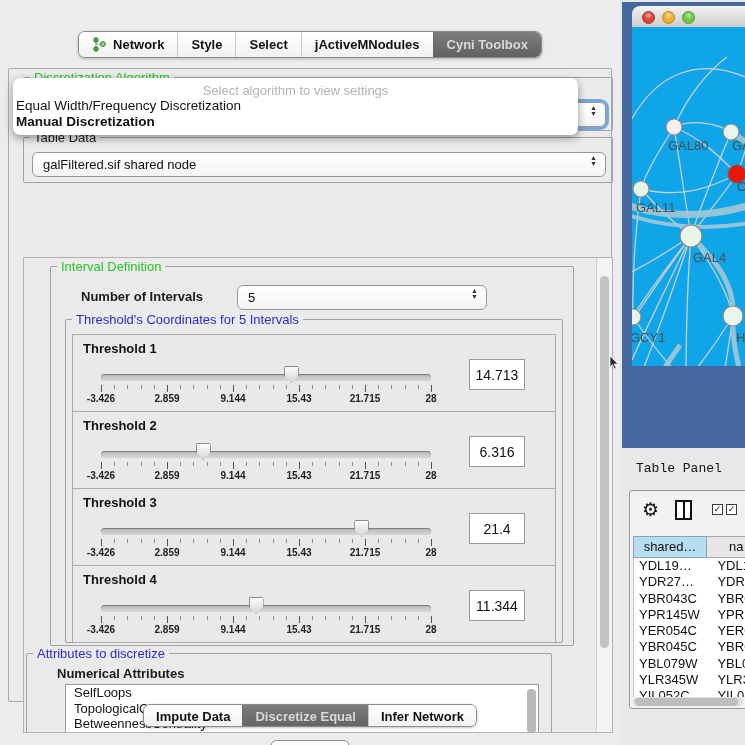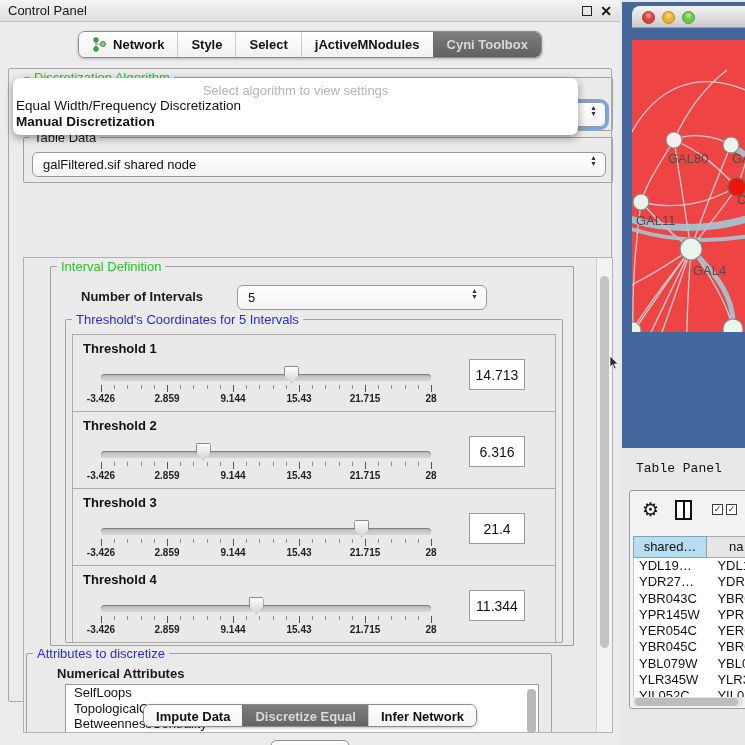--- a/index.html
+++ b/index.html
@@ -130,21 +130,21 @@
   .bottom-tabbar .seg-group { height:23px; }
 
   
   .net-win { position:absolute; left:622px; top:2px; width:123px; height:446px; background:#44689e; }
   .net-titlebar {
     position:absolute; left:10px; top:4px; width:113px; height:22px;
     background:linear-gradient(#f3f3f3,#cccccc); border-bottom:1px solid #9a9a9a;
     border-top-left-radius:8px;
   }
   .light { position:absolute; top:5px; width:13px; height:13px; border-radius:50%; }
-  .net-canvas { position:absolute; left:10px; top:38px; width:113px; height:292px; background:#ef4444; overflow:hidden; }
+  .net-canvas { position:absolute; left:10px; top:25px; width:113px; height:339px; background:#0ea5e9; overflow:hidden; }
 
   
   .tp-header { position:absolute; left:622px; top:456px; width:123px; height:26px; font-size:13px; line-height:26px; padding-left:14px; color:#111;font-family:Liberation Mono, monospace; }
   .tp {
     position:absolute; left:629px; top:490px; width:130px; height:219px;
     background:#f2f2f2; border:1px solid #9a9a9a; border-radius:3px;
   }
   .tp .gear { position:absolute; left:12px; top:7px; font-size:19px; color:#111; }
   .tp .cols-ico { position:absolute; left:45px; top:9px; width:17px; height:20px; border:2px solid #111; background:#fff; }
   .tp .cols-ico::after { content:""; position:absolute; left:6px; top:0; width:2px; height:16px; background:#111; }
@@ -160,25 +160,20 @@
   .hscroll { position:absolute; left:3px; top:206px; width:110px; height:9px; background:#e0e0e0; border-radius:4px; }
   .hscroll .thumb { position:absolute; left:2px; top:0.5px; width:103px; height:8px; background:#bdbdbd; border-radius:4px; }
 
   .cursor { position:absolute; left:609px; top:356px; z-index:20; }
 </style>
 </head>
 <body>
 
 <div class="cp">
 
-  <div class="cp-titlebar">
-    <span>Control Panel</span>
-    <span class="win-float"></span>
-    <span class="win-close">✕</span>
-  </div>
 
   <div class="tabbar">
     <div class="seg-group" id="top-tabs">
         <div class="seg">
           <svg width="15" height="15" viewBox="0 0 15 15" class="net-ico">
             <path d="M4,3 L4,12 M4,7 L11,7" stroke="#9c9c9c" stroke-width="1.2" fill="none"></path>
             <circle cx="4" cy="3" r="2.2" fill="#3fae3f" stroke="#2a7a2a"></circle>
             <circle cx="4" cy="12" r="2.2" fill="#3fae3f" stroke="#2a7a2a"></circle>
             <circle cx="11" cy="7" r="2.4" fill="#8fd48f" stroke="#2a7a2a"></circle>
           </svg>

